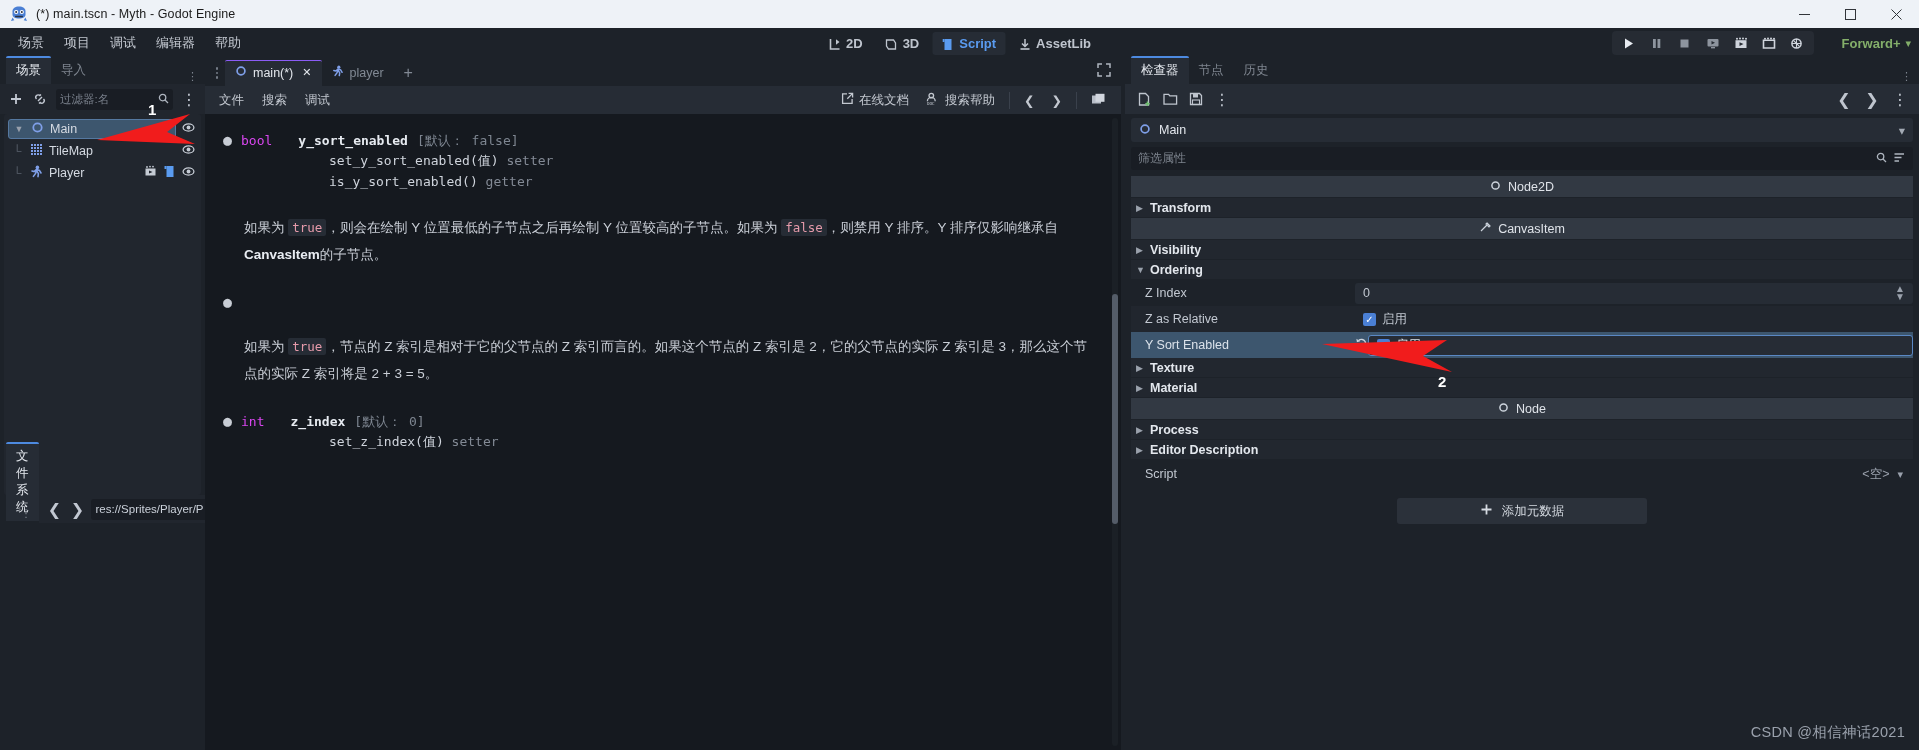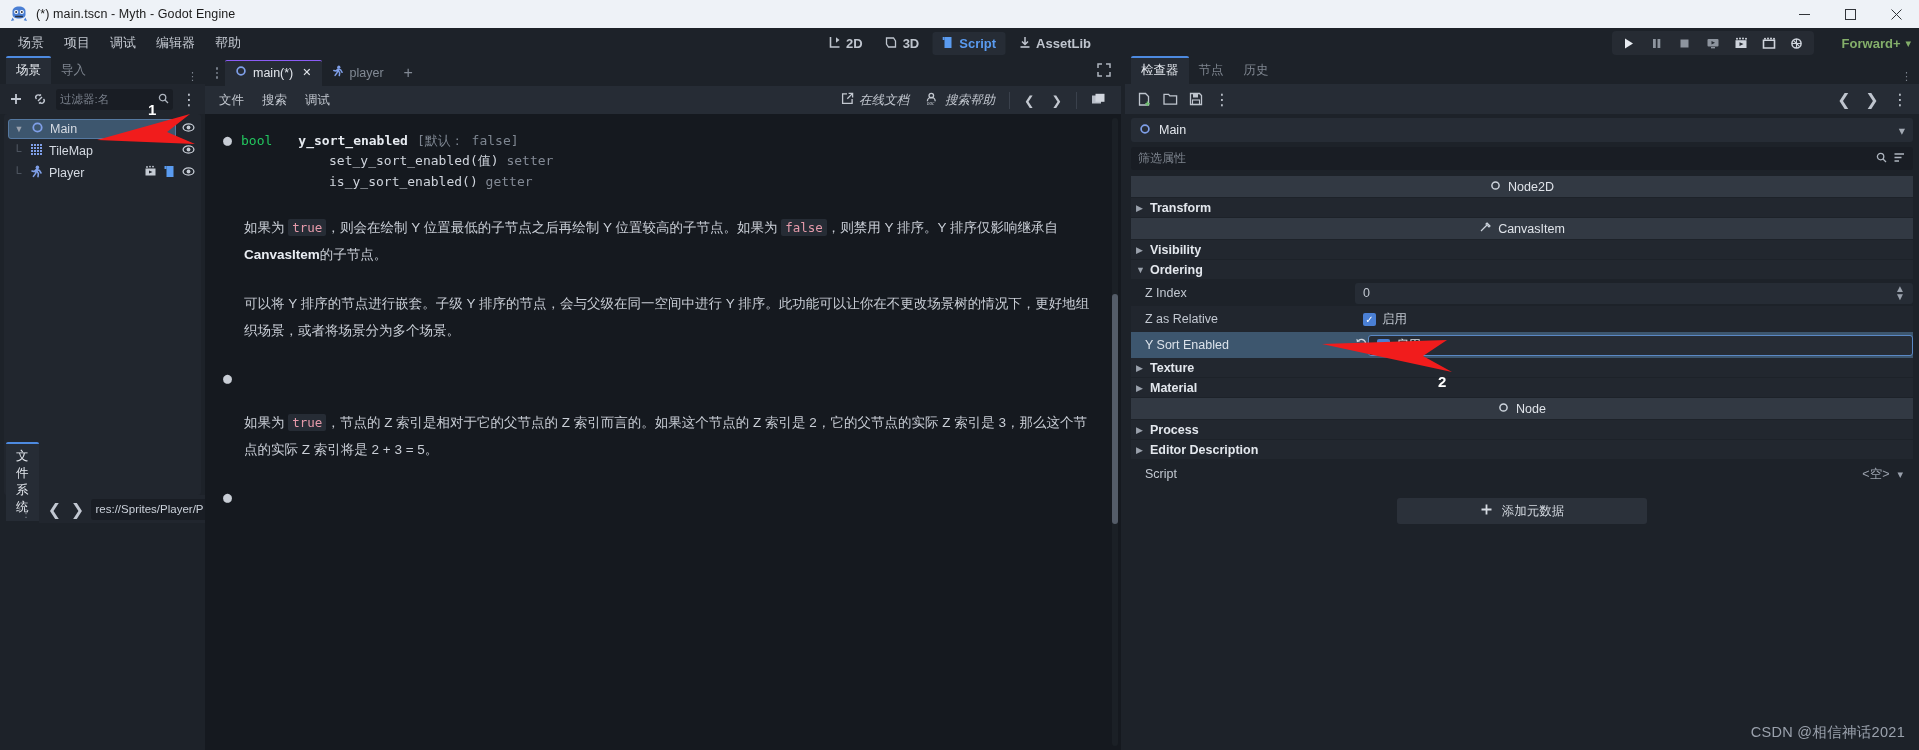--- a/index.html
+++ b/index.html
@@ -32,21 +32,21 @@
   }
   .menu-item {
     font-size: 13px; color: #c3c8d0; padding: 4px 10px; border-radius: 3px;
   }
 
   .center-modes {
     position: absolute; left: 50%; transform: translateX(-50%);
     display: flex; align-items: center; gap: 4px;
   }
   .mode-btn {
-    display: flex; align-items: flex-start; gap: 5px;
+    display: flex; align-items: flex-end; gap: 5px;
     font-size: 13px; font-weight: bold; color: #bfc5ce;
     padding: 4px 9px; border-radius: 3px;
   }
   .mode-btn.active { color: #5a9bf0; background: #262c35; }
   .mode-btn svg { display: block; }
 
   .right-tools {
     position: absolute; right: 8px; top: 0; height: 30px;
     display: flex; align-items: center; gap: 20px;
   }
@@ -143,21 +143,21 @@
     font-size: 12.5px; color: #828a95;
   }
   .s-tab.active { background: #262c35; color: #e2e6ec; border-top: 1px solid #8b5cf6; border-radius: 2px 2px 0 0; }
   .expand-btn { position: absolute; right: 10px; bottom: 5px; color: #aeb5bf; }
 
   .doc-toolbar {
     height: 28px; background: #262c35; display: flex; align-items: center;
     gap: 2px; padding: 0 6px; position: relative;
   }
   .dt-menu { font-size: 12.5px; color: #c3c8d0; padding: 3px 8px; border-radius: 3px; }
-  .dt-right { position: absolute; right: 8px; display: flex; align-items: center; gap: 3px; font-style: italic; }
+  .dt-right { position: absolute; right: 8px; display: flex; align-items: center; gap: 3px; }
   .dt-btn {
     display: flex; align-items: center; gap: 5px; font-size: 12.5px;
     color: #c3c8d0; padding: 3px 7px; border-radius: 3px;
   }
   .vdiv { width: 1px; height: 17px; background: #3a414c; margin: 0 4px; }
 
   .doc-body {
     flex: 1; background: #15191f; position: relative; overflow: hidden;
     padding: 18px 28px 0 18px;
   }
@@ -167,21 +167,21 @@
   .doc-scroll-thumb {
     position: absolute; right: 3px; top: 180px; width: 6px; height: 230px;
     background: #545c68; border-radius: 3px;
   }
 
   .member {
     display: flex; align-items: flex-start; gap: 9px;
     font-family: "DejaVu Sans Mono", "Liberation Mono", monospace; font-size: 13px;
   }
   .bullet { color: #c8cdd5; font-size: 15px; line-height: 17px; }
-  .mtype { color: #22c55e; }
+  .mtype { color: #d946ef; }
   .mname { color: #e6eaf0; font-weight: bold; margin-left: 26px; }
   .mdefault { color: #7e8691; margin-left: 9px; }
   .maccess { color: #cfd4dc; margin-left: 88px; display: block; line-height: 21px; }
   .maccess .g { color: #838a95; }
 
   .doc-para {
     color: #c9ced6; font-size: 13.5px; line-height: 27px; margin: 22px 0 0 21px;
     max-width: 880px;
   }
   .code-inline {
@@ -697,33 +697,38 @@
           </div>
         </div>
 
         <p class="doc-para">
           <span>如果为</span>
           <span class="code-inline">true</span><span>，则会在绘制 Y 位置最低的子节点之后再绘制 Y 位置较高的子节点。如果为</span>
           <span class="code-inline">false</span><span>，则禁用 Y 排序。Y 排序仅影响继承自</span>
           <span class="bold-w">CanvasItem</span><span>的子节点。</span>
         </p>
 
-        <p class="doc-para">可以将 Y 排序的节点进行嵌套。子级 Y 排序的节点，会与父级在同一空间中进行 Y 排序。此功能可以让你在不更改场景树的情况下，更好地组织场景，或者将场景分为多个场景。</p>
 
         <div class="member" style="margin-top:26px">
           <span class="bullet">●</span>
         </div>
 
         <p class="doc-para">
           <span>如果为</span>
           <span class="code-inline">true</span><span>，节点的 Z 索引是相对于它的父节点的 Z 索引而言的。如果这个节点的 Z 索引是 2，它的父节点的实际 Z 索引是 3，那么这个节点的实际 Z 索引将是 2 + 3 = 5。</span>
         </p>
 
         <div class="member" style="margin-top:26px">
           <span class="bullet">●</span>
+          <div>
+            <div>
+              <span class="mtype">int</span><span class="mname">z_index</span><span class="mdefault"><span>[默认：</span> <span>0</span><span>]</span></span>
+            </div>
+            <span class="maccess"><span>set_z_index(值)</span> <span class="g">setter</span></span>
+          </div>
         </div>
       </div>
     </div>
 
     <div class="splitter-v"></div>
 
     <div class="right-dock">
       <div class="insp-tabs">
         <div class="dock-tab active">检查器</div>
         <div class="dock-tab">节点</div>

